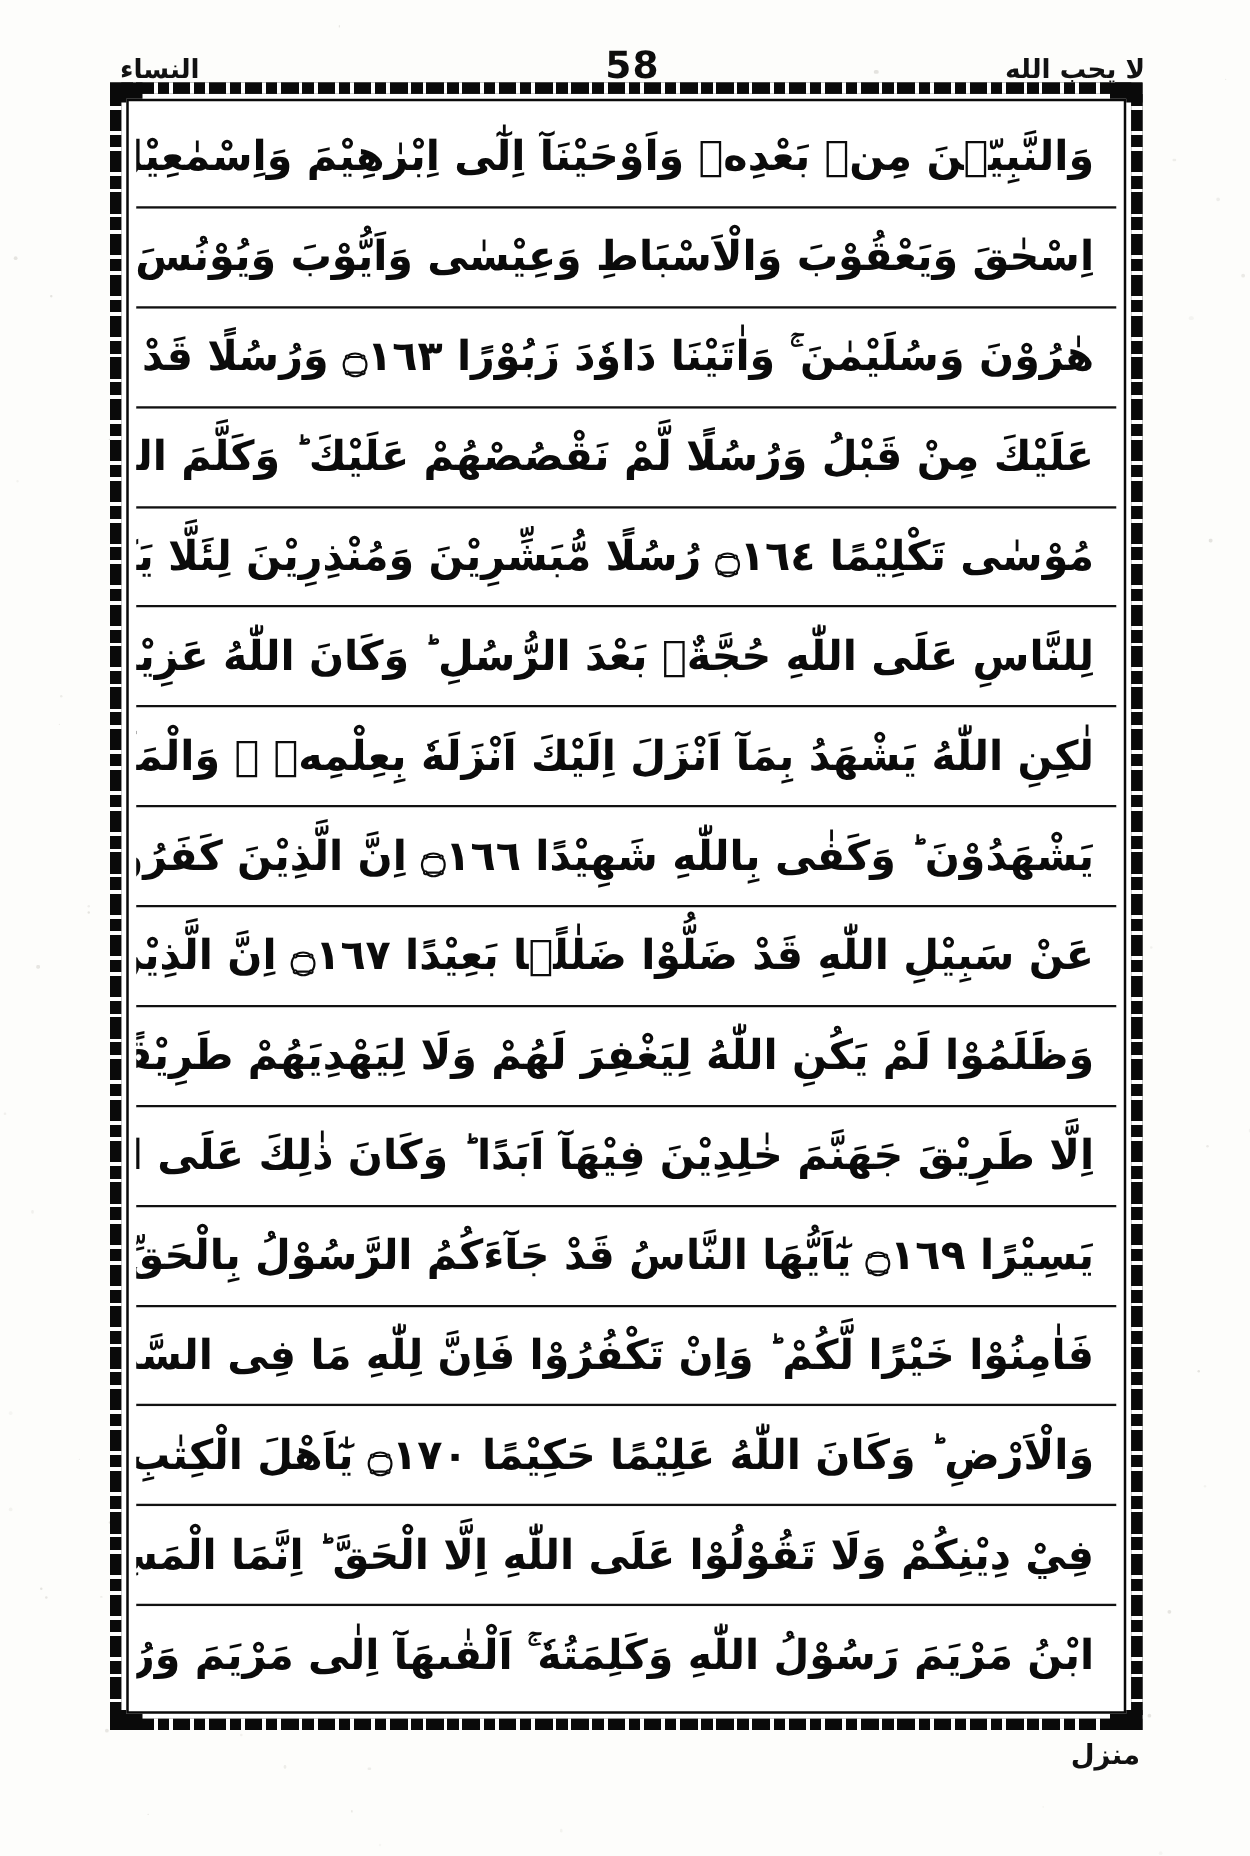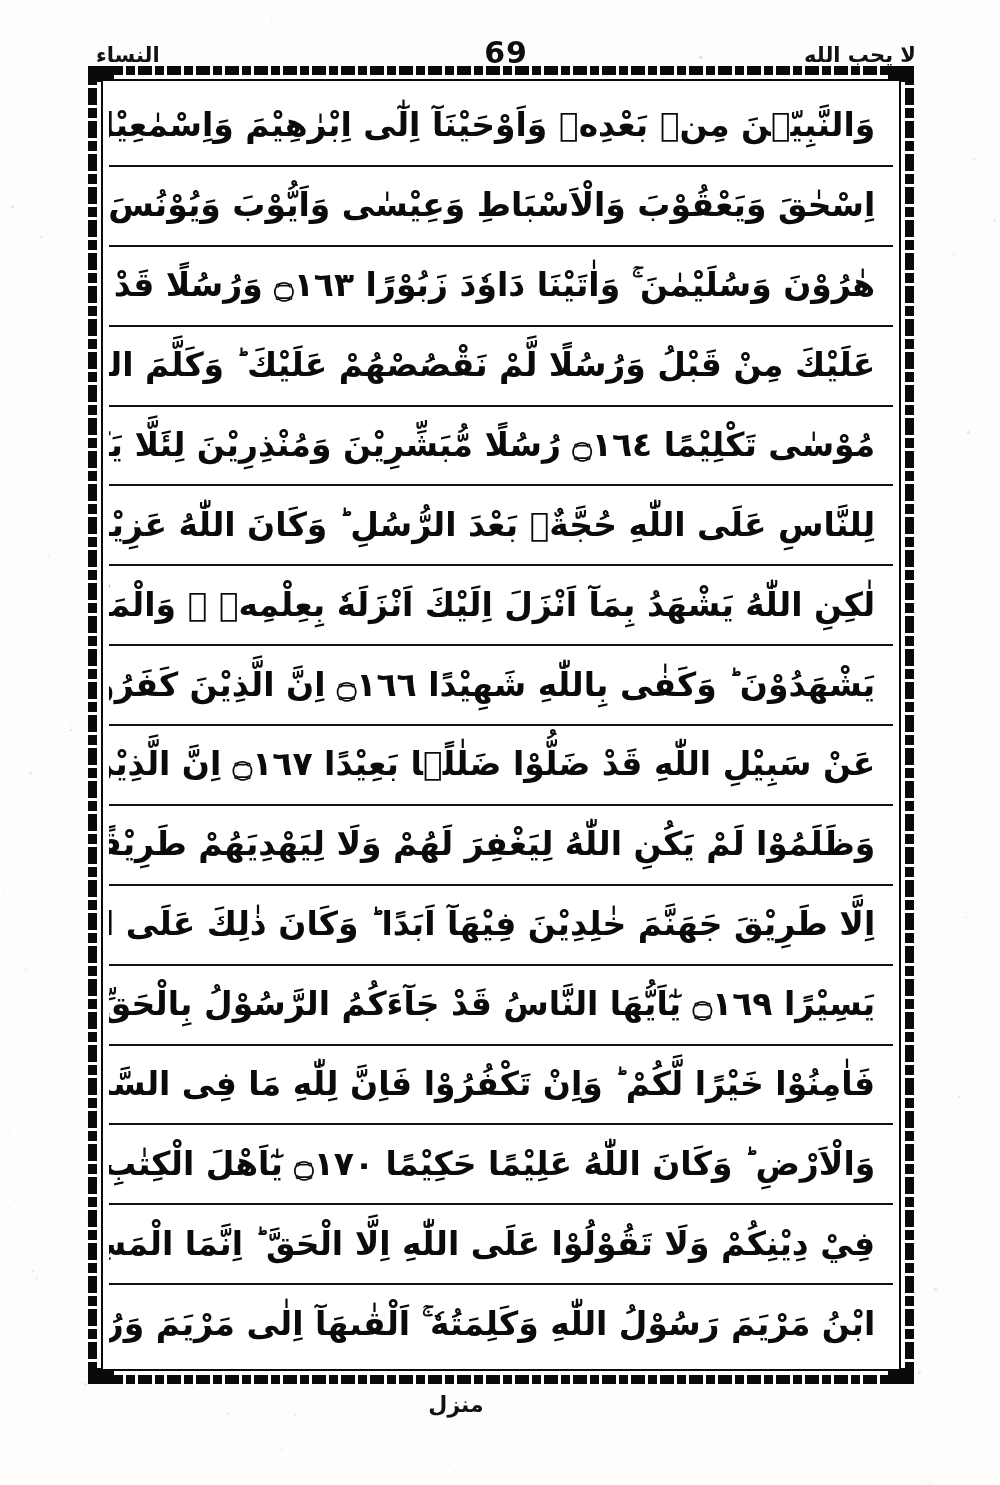--- a/index.html
+++ b/index.html
@@ -171,21 +171,21 @@
     padding: 0 6px;
     box-sizing: border-box;
   }
 
   
   .footer {
     position: absolute;
     top: 1392px;
     left: 0;
     width: 912px;
-    text-align: center;
+    text-align: right;
     font-family: "DejaVu Sans", sans-serif;
     font-size: 22px;
     font-weight: bold;
     color: #111111;
     direction: rtl;
   }
 </style>
 </head>
 <body>
 
@@ -359,21 +359,21 @@
       <div class="speck" style="width: 3.16075px; height: 3.16075px; left: 383.344px; top: 834.588px; opacity: 0.64;"></div>
       <div class="speck" style="width: 2.64591px; height: 2.64591px; left: 459.123px; top: 707.181px; opacity: 0.62;"></div>
       <div class="speck" style="width: 2.76875px; height: 2.76875px; left: 972.952px; top: 158.22px; opacity: 0.41;"></div>
       <div class="speck" style="width: 2.03742px; height: 2.03742px; left: 223.261px; top: 758.655px; opacity: 0.73;"></div>
       <div class="speck" style="width: 2.01025px; height: 2.01025px; left: 471.388px; top: 451.64px; opacity: 0.53;"></div>
       <div class="speck" style="width: 3.18318px; height: 3.18318px; left: 518.301px; top: 266.388px; opacity: 0.22;"></div>
     </div>
 
   <div class="header">
     <div class="hdr-side hdr-right">لا يحب الله</div>
-    <div class="hdr-page">69</div>
+    <div class="hdr-page">58</div>
     <div class="hdr-side hdr-left">النساء</div>
   </div>
 
   <div class="frame">
     <div class="orn orn-top"></div>
     <div class="orn orn-bottom"></div>
     <div class="orn orn-left"></div>
     <div class="orn orn-right"></div>
     <div class="corner tl"></div>
     <div class="corner tr"></div>

